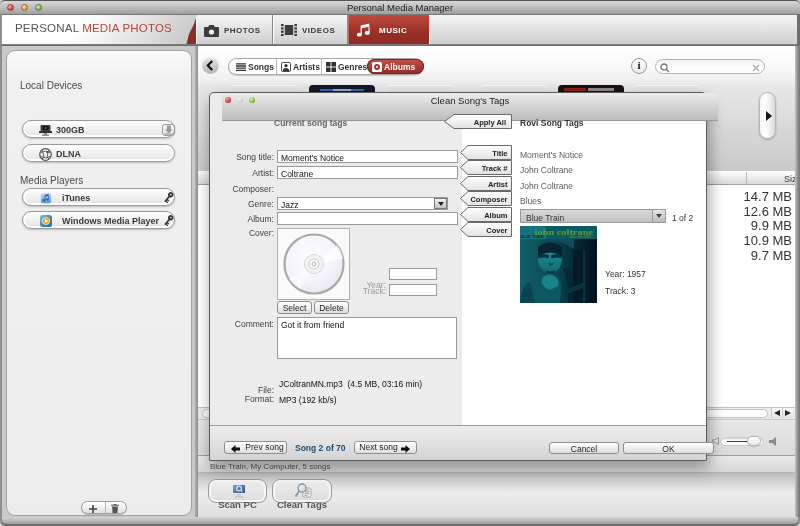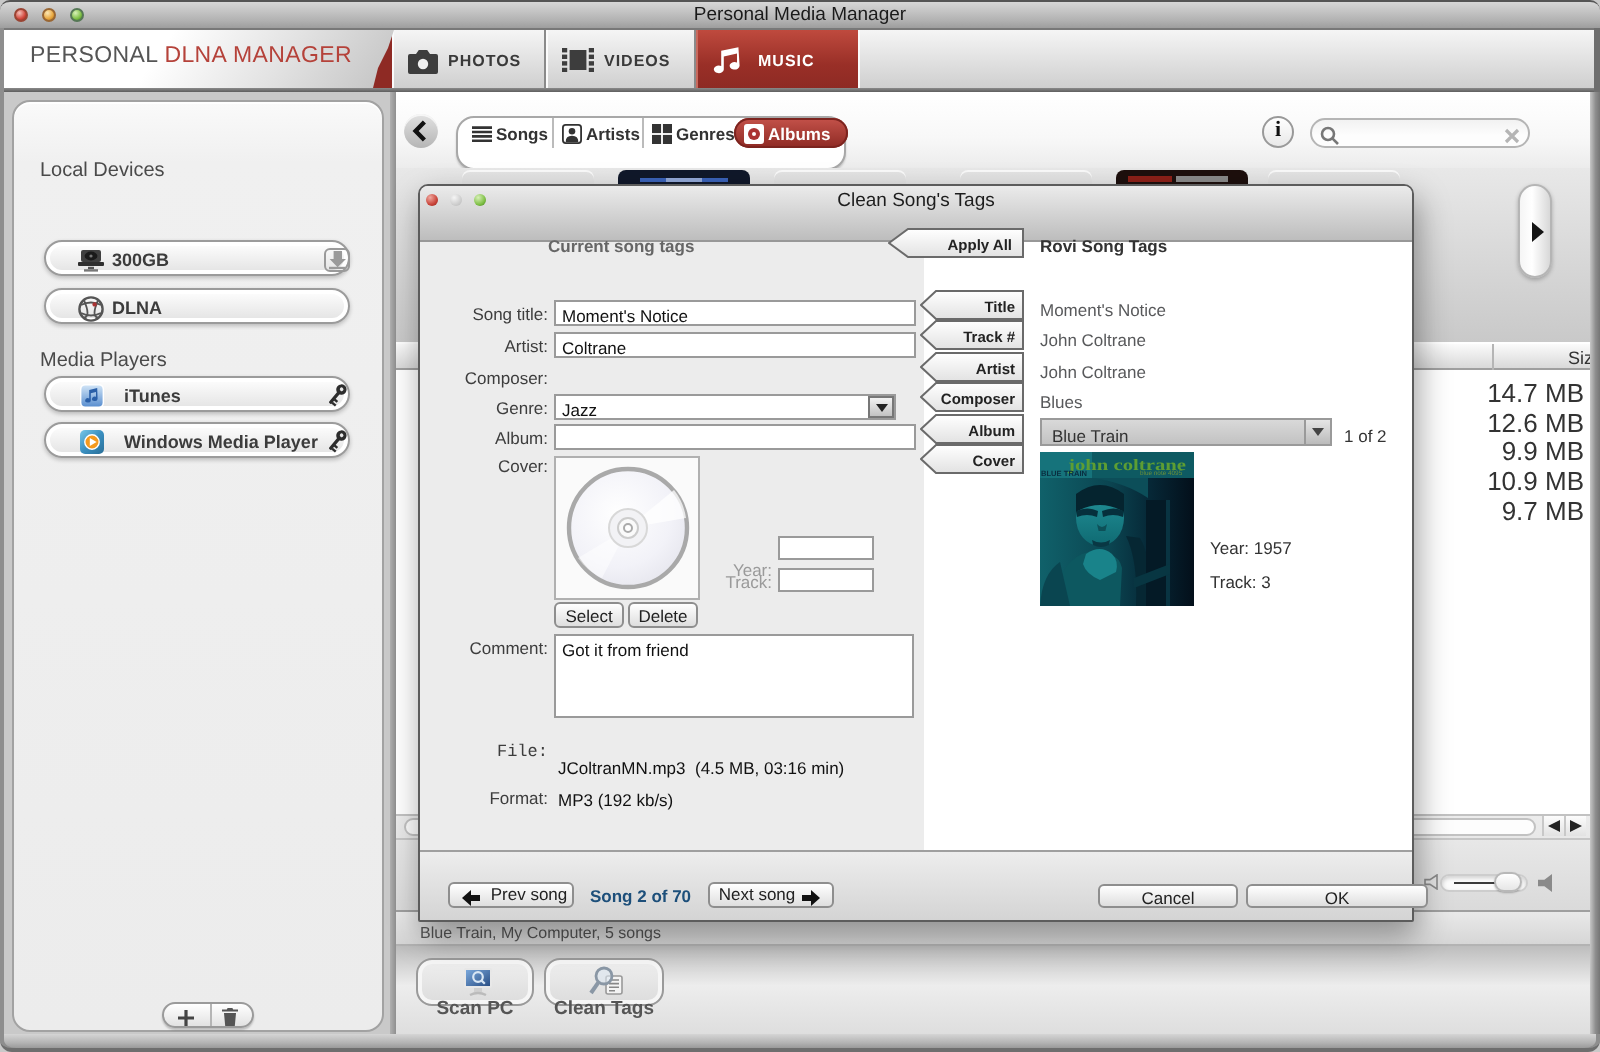--- a/index.html
+++ b/index.html
@@ -26,21 +26,21 @@
 .sideh{left:18px;font-size:10px;color:#4a4a4a;}
 .pill{left:20px;width:153px;height:18px;border-radius:9px;border:1px solid #9b9b9b;background:linear-gradient(#ffffff,#efefef 55%,#e2e2e2);box-shadow:0 1px 2px rgba(0,0,0,.22), inset 0 0 0 2px #fff;}
 .pill.red{background:linear-gradient(#c4615a,#a33931 45%,#8f2d26);}
 .pill .ptxt{font-size:9px;font-weight:bold;color:#3c3c3c;top:3.5px;white-space:nowrap;}
 .pill.red .ptxt{color:#fff;}
 
 #main{left:198px;top:46px;width:602px;height:471px;background:#ededed;}
 #toolbar{left:0;top:0;width:602px;height:38px;background:linear-gradient(#ffffff,#f8f8f8 60%,#ececec);}
 #backbtn{left:4px;top:11px;width:17px;height:17px;border-radius:50%;background:linear-gradient(#e2e2e2,#b5b5b5);box-shadow:inset 0 1px 0 rgba(255,255,255,.7);}
 #backbtn svg{position:absolute;left:4px;top:3px;}
-#seg{left:30px;top:12px;width:195px;height:27px;background:#fff;border:1px solid #a8a8a8;border-radius:9px;box-shadow:0 1px 1px rgba(0,0,0,.18);}
+#seg{left:30px;top:12px;width:195px;height:17px;background:#fff;border:1px solid #a8a8a8;border-radius:9px;box-shadow:0 1px 1px rgba(0,0,0,.18);}
 .segit{position:absolute;top:0;height:15px;font-size:8.5px;font-weight:bold;color:#333;}
 .segit .stx{position:absolute;top:2.5px;}
 .segsep{position:absolute;top:0;width:1px;height:15px;background:#bbb;}
 #segalbums{left:138px;top:0px;width:57px;height:15px;background:linear-gradient(#c4524a,#8e2a24);border-radius:8px;color:#fff;box-shadow:inset 0 0 0 1px #7c241f;}
 #infobtn{left:433px;top:12px;width:16px;height:16px;border-radius:50%;border:1.5px solid #999;background:linear-gradient(#fff,#e8e8e8);color:#111;font-size:11px;font-weight:bold;font-family:"Liberation Serif",serif;text-align:center;line-height:13px;}
 #search{left:457px;top:13px;width:110px;height:15px;border:1px solid #b5b5b5;border-radius:8px;background:linear-gradient(#f2f2f2,#fdfdfd 60%);}
 
 #strip{left:0;top:38px;width:602px;height:87px;background:linear-gradient(#e8e8e8,#c9c9c9);}
 .tile{top:1px;width:66px;height:80px;border-radius:4px 4px 0 0;background:linear-gradient(#e4e4e4,#d2d2d2);box-shadow:inset 0 1px 0 rgba(255,255,255,.8);}
 .tile.navy{background:#10182a;box-shadow:none;}
@@ -63,21 +63,21 @@
 #status .st{left:12px;top:6px;}
 
 #btoolbar{left:0;top:426px;width:602px;height:45px;background:linear-gradient(#bdbdbd,#ededed 45%,#dedede);border-top:1px solid #b3b3b3;}
 .bigbtn{top:6px;height:24px;background:linear-gradient(#efefef,#dcdcdc);border:1px solid #9a9a9a;border-radius:8px;box-shadow:inset 0 0 0 2px #f6f6f6;}
 .bigbtn .bl{width:100%;text-align:center;top:19px;font-size:9.5px;font-weight:bold;color:#555;}
 
 #darkbar{left:0;top:517px;width:800px;height:9px;background:linear-gradient(#d5d5d5,#b5b5b5 60%,#9a9a9a);border-bottom:2px solid #6e6e6e;border-radius:0 0 6px 6px;box-shadow:inset 2px 0 0 #8e8e8e,inset -2px 0 0 #8e8e8e;}
 
 #dialog{left:209px;top:92px;width:498px;height:369px;background:#ececec;border:1px solid #5c5c5c;border-radius:5px 5px 1px 1px;box-shadow:2px 7px 16px rgba(0,0,0,.38);}
 #dwhite{left:252px;top:14px;width:244px;height:318px;background:#fff;}
-#dtitle{left:0;top:0;width:496px;height:28px;background:linear-gradient(#ebebeb,#bdbdbd);border-bottom:1px solid #989898;border-radius:4px 4px 0 0;}
+#dtitle{left:12px;top:0;width:496px;height:28px;background:linear-gradient(#ebebeb,#bdbdbd);border-bottom:1px solid #989898;border-radius:4px 4px 0 0;}
 #dtitle .t{width:100%;text-align:center;top:2px;font-size:9.5px;color:#1d1d1d;}
 .dlight{width:6px;height:6px;border-radius:50%;top:4px;}
 #dfooter{left:0;top:332px;width:496px;height:35px;background:linear-gradient(#ededed,#d4d4d4);border-top:1px solid #9f9f9f;}
 .dlab{font-size:8.5px;color:#3d3d3d;text-align:right;}
 .dfield{background:#fff;border:1px solid #9a9a9a;font-size:8.5px;color:#111;padding:2px 0 0 3px;}
 .rval{left:310px;font-size:8.5px;color:#58595b;}
 .btn{height:13px;background:linear-gradient(#ffffff,#dedede);border:1px solid #8e8e8e;border-radius:3px;font-size:8.5px;color:#222;text-align:center;padding-top:1px;}
 </style>
 </head>
 <body>
@@ -118,21 +118,21 @@
     <span class="abs lbl" style="left:29px;">VIDEOS</span>
   </div>
   <div class="abs tab red" style="left:348px;width:82px;">
     <svg class="abs" style="left:8px;top:8px;" width="15" height="14" viewBox="0 0 15 14">
           <path fill="#fff" d="M13.2 0.6 L4.6 2.4 v7.6 a2.5 1.9 0 1 0 1.3 1.7 V5.2 l6.6-1.4 v4.4 a2.5 1.9 0 1 0 1.3 1.7 z"></path>
         </svg>
     <span class="abs lbl" style="left:31px;">MUSIC</span>
   </div>
   <div class="abs" id="tabrest"></div>
   <div class="abs" id="logo">
-        <span class="abs txt">PERSONAL <b style="font-weight:normal;color:#b5423a;">DLNA MANAGER</b></span>
+        <span class="abs txt">PERSONAL <b style="font-weight:normal;color:#b5423a;">MEDIA PHOTOS</b></span>
       </div>
 </div>
 <div class="abs" id="hdrline"></div>
 
 <div class="abs" id="sidebararea">
   <div class="abs" id="sidepanel"></div>
   <div class="abs sideh" style="top:34px;">Local Devices</div>
   <div class="abs pill" style="top:74px;">
     <svg class="abs" style="left:16px;top:4px;" width="13" height="11" viewBox="0 0 13 11">
           <rect x="1.5" y="0" width="10" height="6" rx="1" fill="#3f3f3f"></rect>
@@ -404,21 +404,21 @@
     </svg>
   </div>
   <div class="abs dlab" style="left:146px;top:187px;width:30px;color:#9a9a9a;">Year:</div>
   <div class="abs dfield" style="left:179px;top:175px;width:48px;height:12px;"></div>
   <div class="abs dlab" style="left:143px;top:193px;width:33px;color:#9a9a9a;">Track:</div>
   <div class="abs dfield" style="left:179px;top:191px;width:48px;height:12px;"></div>
   <div class="abs btn" style="left:67px;top:208px;width:35px;">Select</div>
   <div class="abs btn" style="left:104px;top:208px;width:35px;">Delete</div>
   <div class="abs dlab" style="left:0px;top:226px;width:64px;">Comment:</div>
   <div class="abs dfield" style="left:67px;top:224px;width:180px;height:42px;">Got it from friend</div>
-  <div class="abs dlab" style="left:0px;top:278px;width:64px;font-family:Liberation Mono, monospace;">File:</div>
+  <div class="abs dlab" style="left:0px;top:292px;width:64px;">File:</div>
   <div class="abs" style="left:69px;top:286px;font-size:8.5px;color:#111;">JColtranMN.mp3&nbsp; (4.5 MB, 03:16 min)</div>
   <div class="abs dlab" style="left:0px;top:301px;width:64px;">Format:</div>
   <div class="abs" style="left:69px;top:302px;font-size:8.5px;color:#111;">MP3 (192 kb/s)</div>
 
   <svg class="abs" style="left:234px;top:21px;" width="68" height="15" viewBox="0 0 68 15">
         <defs>
           <linearGradient id="ab" x1="0" y1="0" x2="0" y2="1">
             <stop offset="0" stop-color="#fff"></stop>
             <stop offset="1" stop-color="#e2e2e2"></stop>
           </linearGradient>

